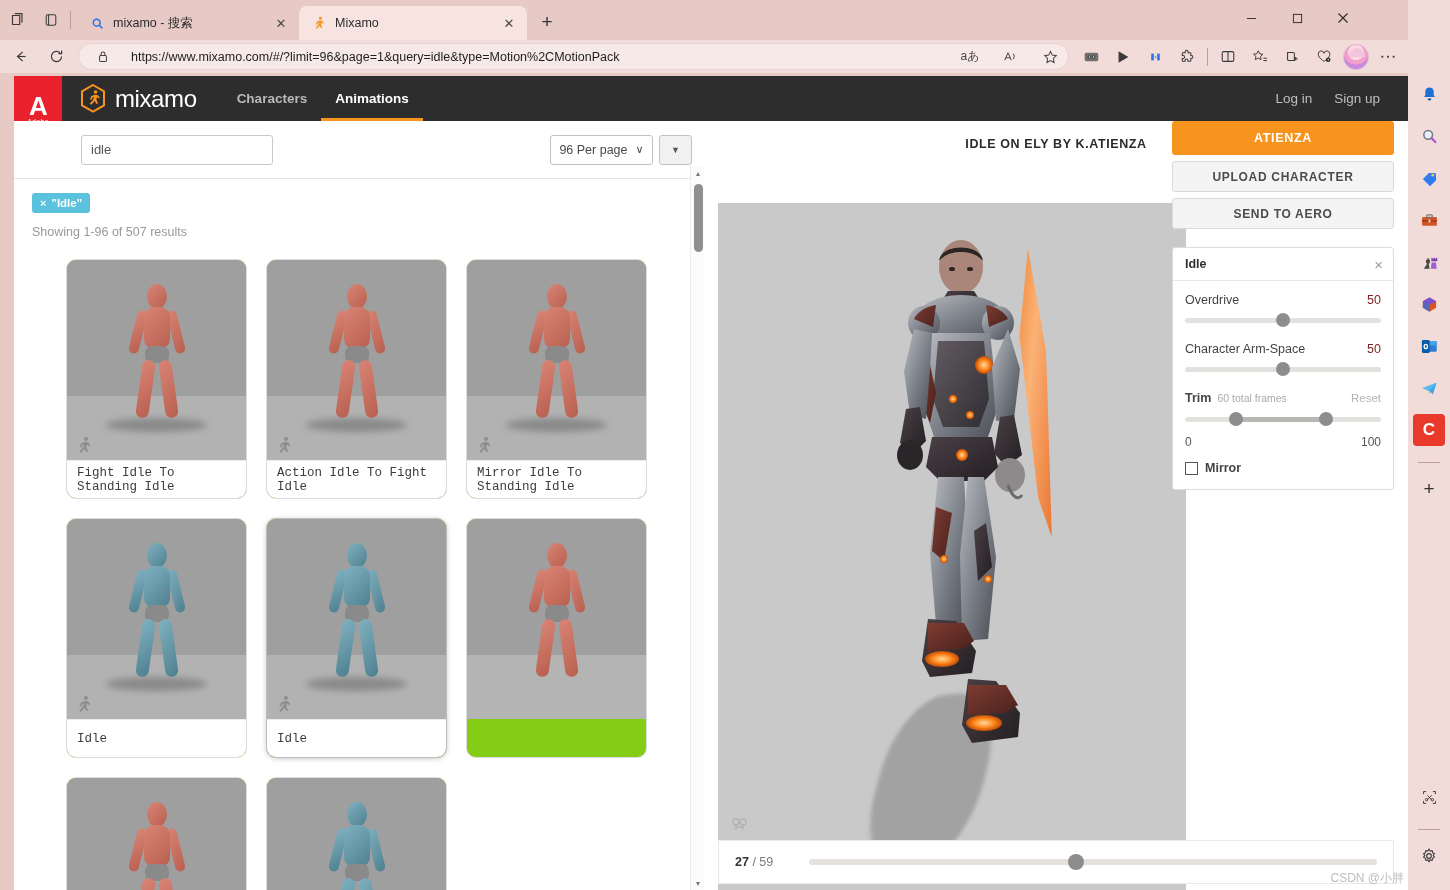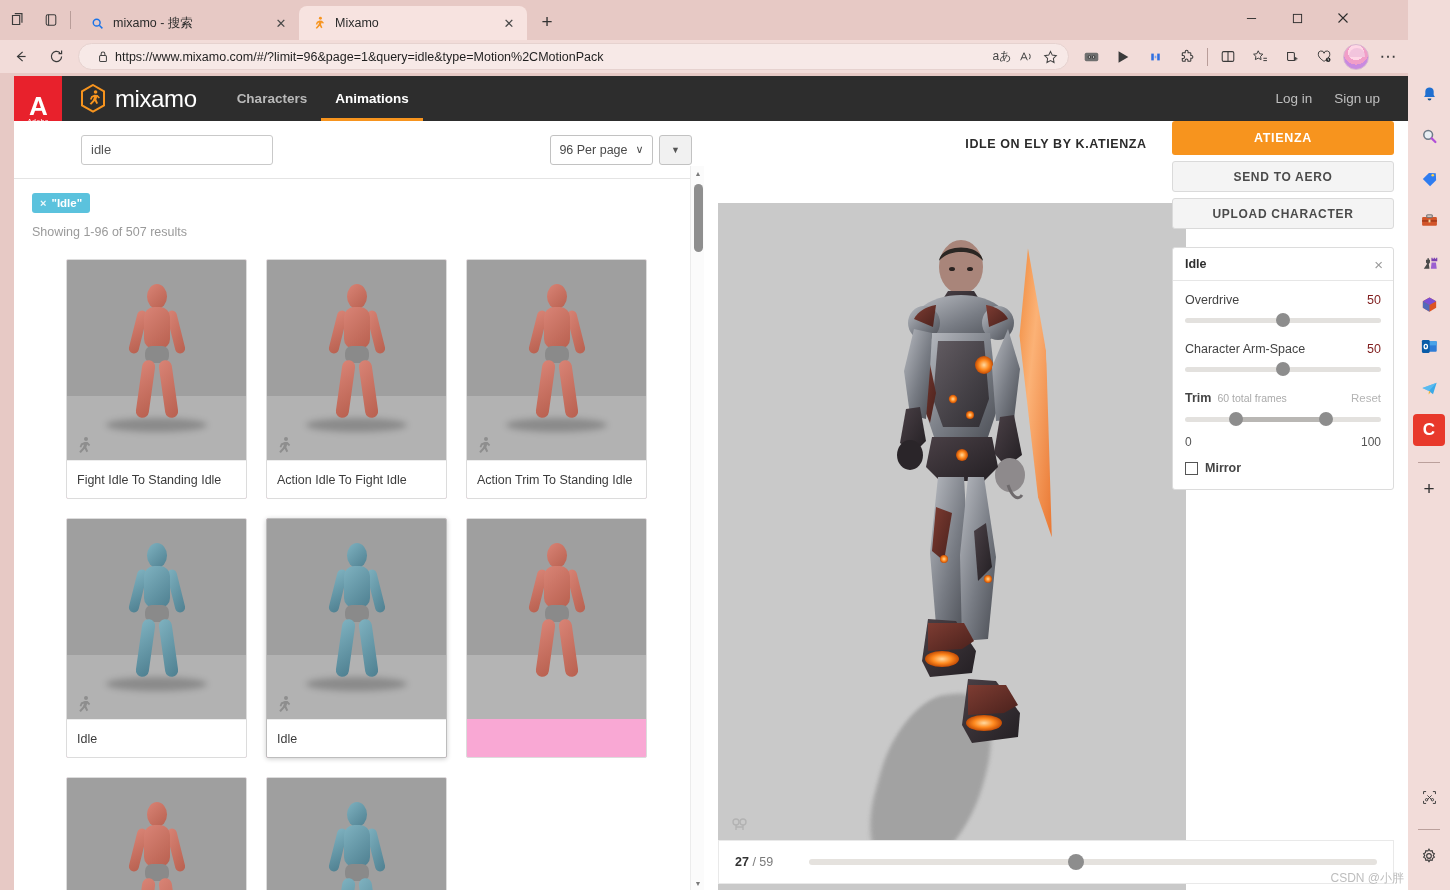--- a/index.html
+++ b/index.html
@@ -46,21 +46,21 @@
   .win-btn { width: 46px; height: 36px; display: flex; align-items: center; justify-content: center; color: #2c2c2c; }
 
   .toolbar {
     position: absolute; left: 0; top: 40px; width: 1408px; height: 33px;
     display: flex; align-items: center; background: #f2dcd9;
   }
   .tb-btn { width: 32px; height: 30px; display: flex; align-items: center; justify-content: center;
     color: #3a3a3a; margin-left: 4px; border-radius: 4px; }
   .omnibox {
     flex: 1; height: 27px; margin: 0 6px 0 6px; background: #f7e9e7;
-    border-radius: 14px; display: flex; align-items: center; padding: 0 6px 0 12px; gap: 0;
+    border-radius: 14px; display: flex; align-items: center; padding: 0 6px 0 12px; gap: 16px;
     border: 1px solid #e6d2cf;
   }
   .omnibox .url { font-size: 12.5px; color: #1f1f1f; flex: 1; white-space: nowrap; overflow: hidden; }
   .omni-ic { width: 24px; height: 24px; display: flex; align-items: center; justify-content: center; color: #444; font-size: 12px; }
   .tb-right { display: flex; align-items: center; padding-right: 4px; }
   .tb-ic { width: 32px; height: 30px; display: flex; align-items: center; justify-content: center; color: #3a3a3a; }
   .avatar-ic { width: 26px; height: 26px; border-radius: 50%; background:
       radial-gradient(circle at 50% 30%, #ffd7e6 0 38%, #f19ec8 38% 60%, #c98ae0 60% 100%);
       border: 1px solid #d8b8d0; margin: 0 3px; overflow: hidden; position: relative; }
   .avatar-ic::after { content: ""; position: absolute; left: 5px; top: 3px; width: 16px; height: 9px;
@@ -134,22 +134,22 @@
   .chip-row { padding: 14px 0 0 18px; }
   .chip {
     display: inline-flex; align-items: center; gap: 5px; background: #5bc2dd; color: #fff;
     font-size: 11.5px; font-weight: bold; border-radius: 3px; padding: 4px 8px;
   }
   .chip .x { font-size: 11px; opacity: .9; }
   .showing { padding: 12px 0 0 18px; font-size: 12.5px; color: #9a9a9a; }
 
   .grid { display: flex; flex-wrap: wrap; gap: 19px; padding: 20px 0 0 52px; }
   .card {
-    width: 181px; background: #f9a8d4; border: 1px solid #dcdcdc; border-radius: 2px;
-    overflow: hidden; position: relative;
+    width: 181px; background: #84cc16; border: 1px solid #dcdcdc; border-radius: 10px;
+    overflow: hidden; position: relative; font-family: Liberation Mono, monospace;
   }
   .card.selected { border-color: #bdbdbd; box-shadow: 0 1px 5px rgba(0,0,0,.2); }
   .card-thumb { height: 200px; position: relative; overflow: hidden;
     background: linear-gradient(#9f9f9f 0 68%, #b4b4b4 68% 100%); }
   .card-thumb .floor { position: absolute; left: 0; right: 0; bottom: 0; height: 32%; background: #b2b2b2; }
   .card-thumb .shadow { position: absolute; left: 22%; bottom: 14%; width: 56%; height: 14px;
     background: rgba(0,0,0,.22); border-radius: 50%; filter: blur(3px); }
   .run-ic { position: absolute; left: 8px; bottom: 6px; width: 18px; height: 18px; opacity: .5; }
   .card-label { height: 38px; display: flex; align-items: center; padding: 0 10px;
     font-size: 12.5px; color: #3c3c3c; background: #fff; border-top: 1px solid #ececec; }
@@ -599,21 +599,21 @@
                   <i class="legL"></i>
                   <i class="legR"></i>
               </div>
               <span class="run-ic">
                 <svg width="18" height="18" viewBox="0 0 18 18" fill="#6b6b6b">
                     <circle cx="11" cy="3" r="2"></circle>
                     <path d="M9.6 6 L6 7.6 L4.6 11 L6.3 11.6 L7.3 9.2 L9.1 8.5 L7.6 12 L4.2 15.8 L5.8 17 L9.7 12.8 L11.4 16.2 L13.2 15.3 L11.3 11.2 L12.2 8.5 L14 10.2 L15.2 8.8 L12.6 6.1 Z"></path>
                   </svg>
               </span>
             </div>
-            <div class="card-label">Action Trim To Standing Idle</div>
+            <div class="card-label">Mirror Idle To Standing Idle</div>
           </div>
 
 
           <div class="card">
             <div class="card-thumb">
               <div class="floor"></div>
               <div class="shadow"></div>
               <div class="fig blue">
                 <i class="head"></i>
                   <i class="armL"></i>
@@ -799,22 +799,22 @@
             <ellipse cx="84" cy="436" rx="17" ry="8" fill="url(#glow)"></ellipse>
             <path d="M110 456l-6 46 10 18 46-6 2-24-24-32z" fill="url(#dark)"></path>
             <path d="M110 462h38l12 20-14 8-36 2z" fill="url(#rust)"></path>
             <ellipse cx="126" cy="500" rx="18" ry="8" fill="url(#glow)"></ellipse>
           </svg>
         </div>
       </div>
 
       <div class="controls">
         <button class="btn-primary">ATIENZA</button>
+        <button class="btn-ghost">UPLOAD CHARACTER</button>
         <button class="btn-ghost">SEND TO AERO</button>
-        <button class="btn-ghost">UPLOAD CHARACTER</button>
 
         <div class="settings-panel">
           <div class="sp-head">
             <span class="t">Idle</span>
             <span class="x">×</span>
           </div>
           <div class="sp-body">
 
             <div class="sl-row">
               <span class="lbl">Overdrive</span>

